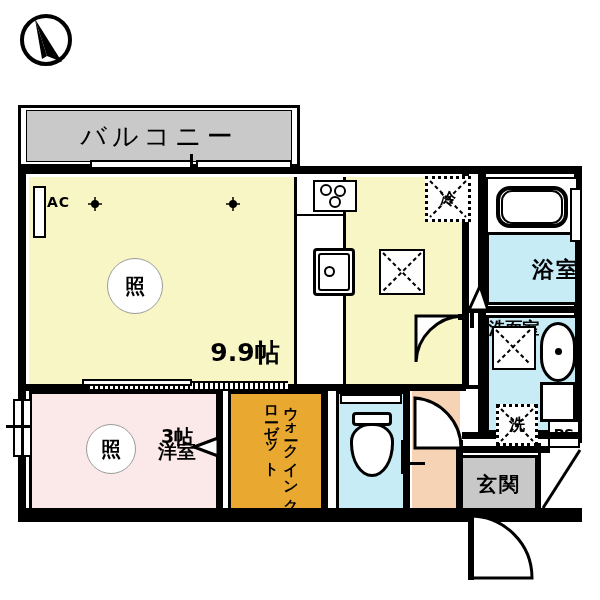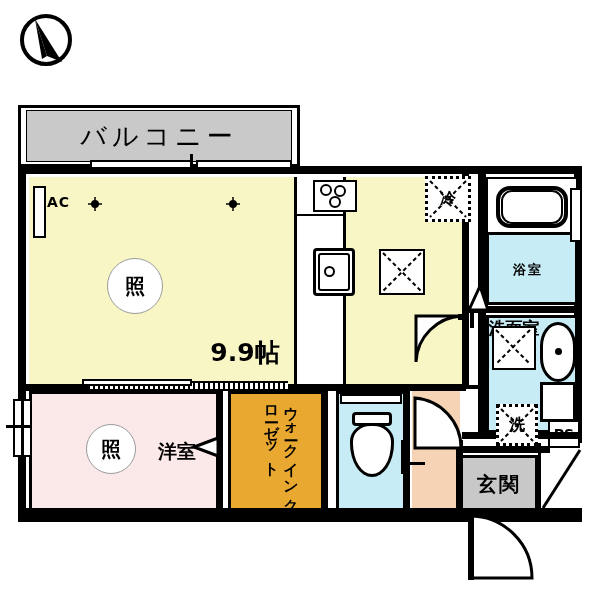--- a/index.html
+++ b/index.html
@@ -105,23 +105,23 @@
     border-radius: 14px;
     background: #ffffff;
   }
   .tub2 {
     left: 501px; top: 190px; width: 62px; height: 34px;
     border: 2px solid #000;
     border-radius: 11px;
     background: #ffffff;
   }
   .bath-label {
-    left: 484px; top: 236px; width: 88px; height: 68px;
+    left: 512px; top: 236px; width: 88px; height: 68px;
     display:flex; align-items:center; justify-content:center;
-    font-size: 13px; letter-spacing: 2px;
+    font-size: 22px; letter-spacing: 2px;
   }
 
   .washroom {
     left: 486px; top: 315px; width: 92px; height: 118px;
     background: #c8ecf5;
     border: 3px solid #000;
   }
   .wash-label {
     left: 488px; top: 320px; width: 52px; height: 92px;
     display:flex; flex-direction:column; align-items:center;
@@ -509,20 +509,21 @@
 
   <div class="dim-mark" style="left:403px; top:462px; width:22px; height:3px;"></div>
   <div class="dim-mark" style="left:401px; top:440px; width:3px; height:34px;"></div>
 
   <div class="dim-mark" style="left:462px; top:385px; width:22px; height:4px;"></div>
   <div class="dim-mark" style="left:470px; top:310px; width:4px; height:18px;"></div>
 
   <div class="abs ldk-area">9.9帖</div>
 
   <div class="abs yoshitsu-name">洋室</div>
+  <div class="abs yoshitsu-area">3帖</div>
 
   <div class="abs wic-label">ウォークインクローゼット</div>
 
   <div class="abs ac-label">AC</div>
 
   <div class="abs" style="left:88px; top:196px;">
     <svg width="14" height="14" viewBox="0 0 14 14">
       <circle cx="7" cy="7" r="4" fill="#000"></circle>
       <line x1="0" y1="7" x2="14" y2="7" stroke="#000" stroke-width="1.5"></line>
       <line x1="7" y1="0" x2="7" y2="14" stroke="#000" stroke-width="1.5"></line>

